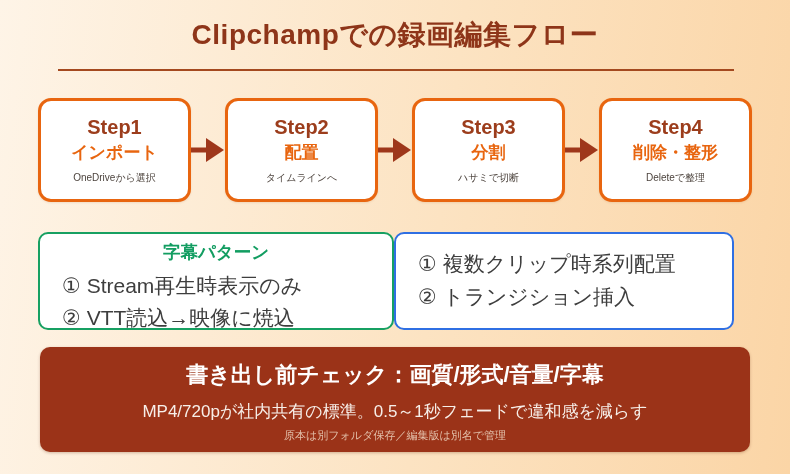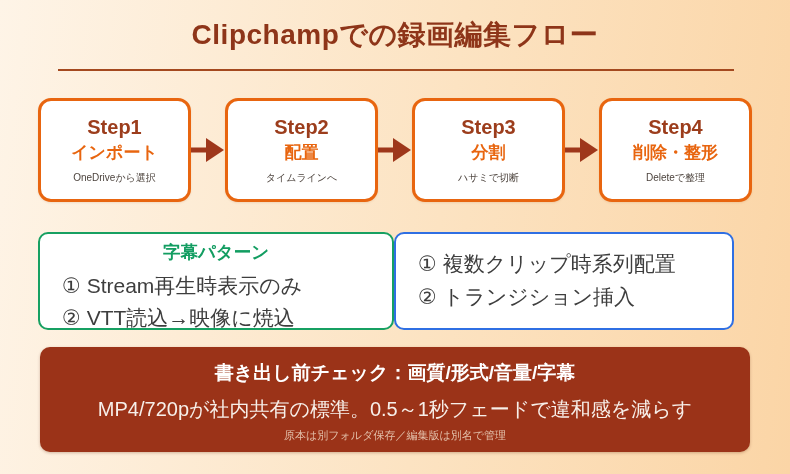--- a/index.html
+++ b/index.html
@@ -59,22 +59,22 @@
   .pattern-items { margin-top: 6px; padding-left: 8px; }
   .pattern-item { font-size: 21px; color: #3E3E3E; line-height: 1.55; }
 
   
   .footer {
     position: absolute; top: 347px; left: 40px; width: 710px; height: 105px;
     box-sizing: border-box; background: #9B3318; border-radius: 10px;
     text-align: center; padding-top: 14px;
     box-shadow: 0 1px 3px rgba(110,45,15,0.3);
   }
-  .footer-title { font-size: 19px; font-weight: bold; color: #FFFFFF; line-height: 1.25; }
-  .footer-line1 { margin-top: 12px; font-size: 20px; color: #F7EFE9; line-height: 1.25; }
+  .footer-title { font-size: 22px; font-weight: bold; color: #FFFFFF; line-height: 1.25; }
+  .footer-line1 { margin-top: 12px; font-size: 17px; color: #F7EFE9; line-height: 1.25; }
   .footer-line2 { margin-top: 7px;  font-size: 11px; color: #E2BFA9; line-height: 1.25; }
 </style>
 </head>
 <body>
 
 <div class="canvas">
 
   <h1 class="title">Clipchampでの録画編集フロー</h1>
   <div class="title-rule"></div>
 

